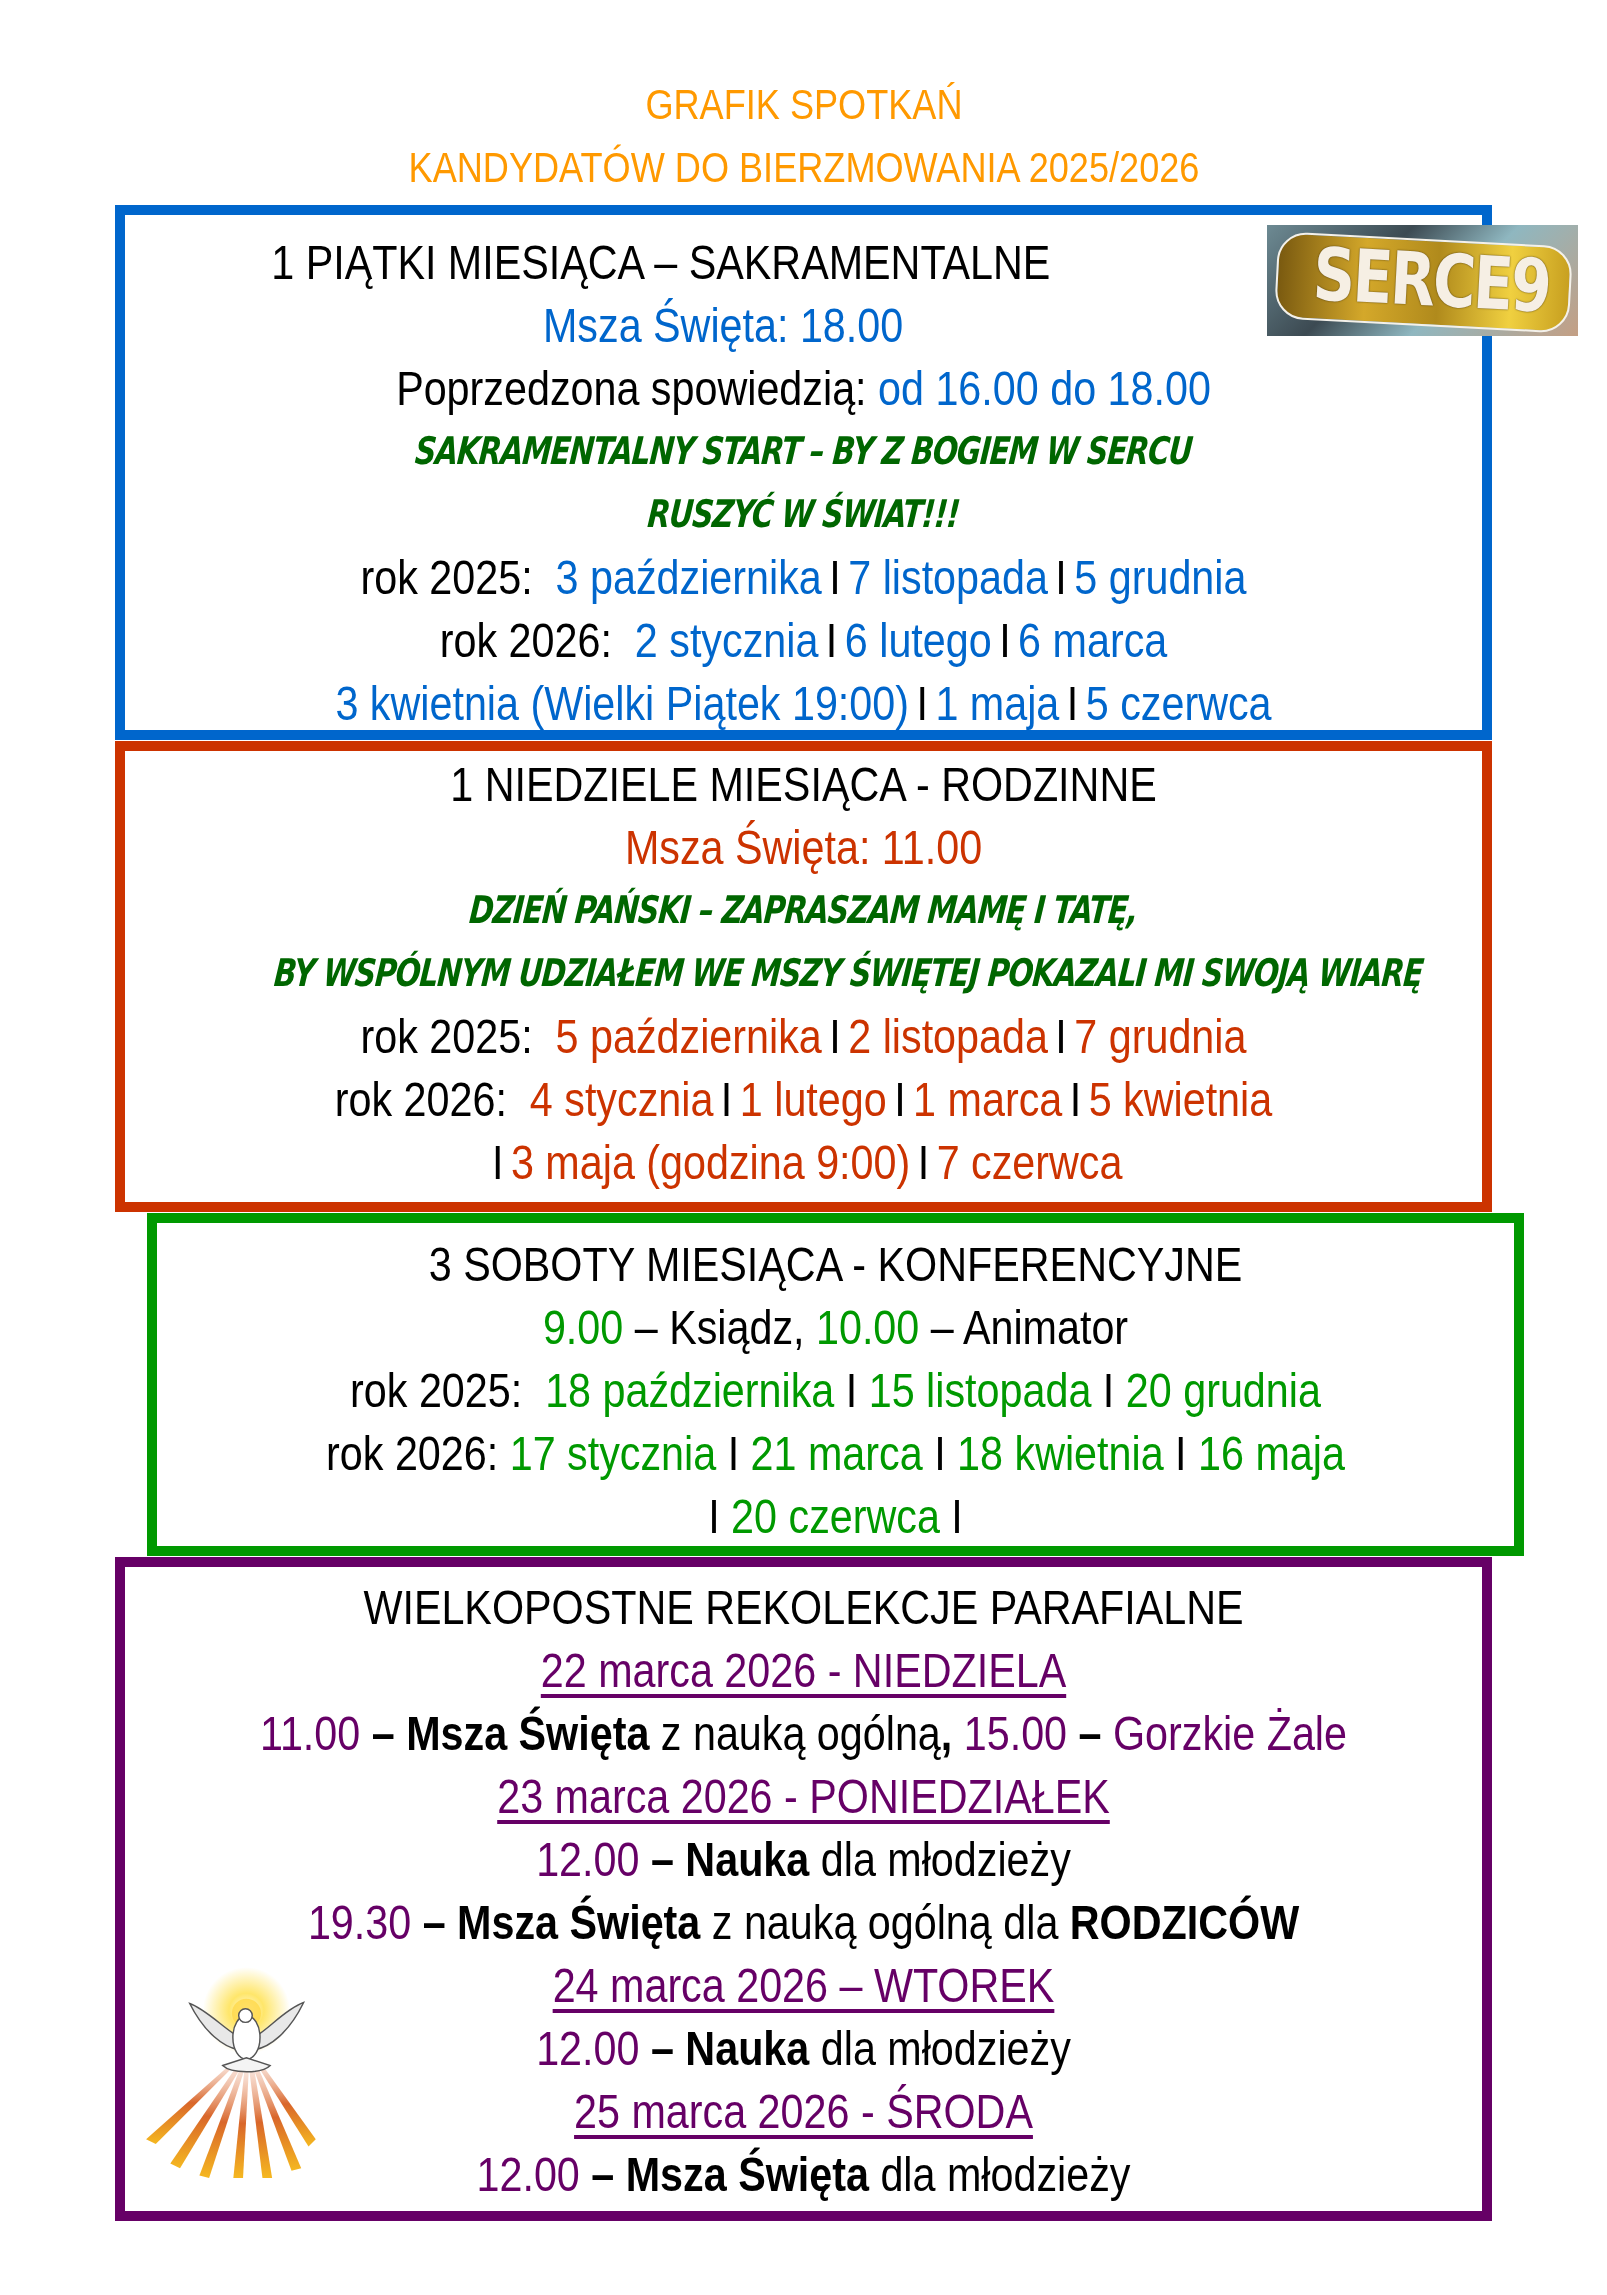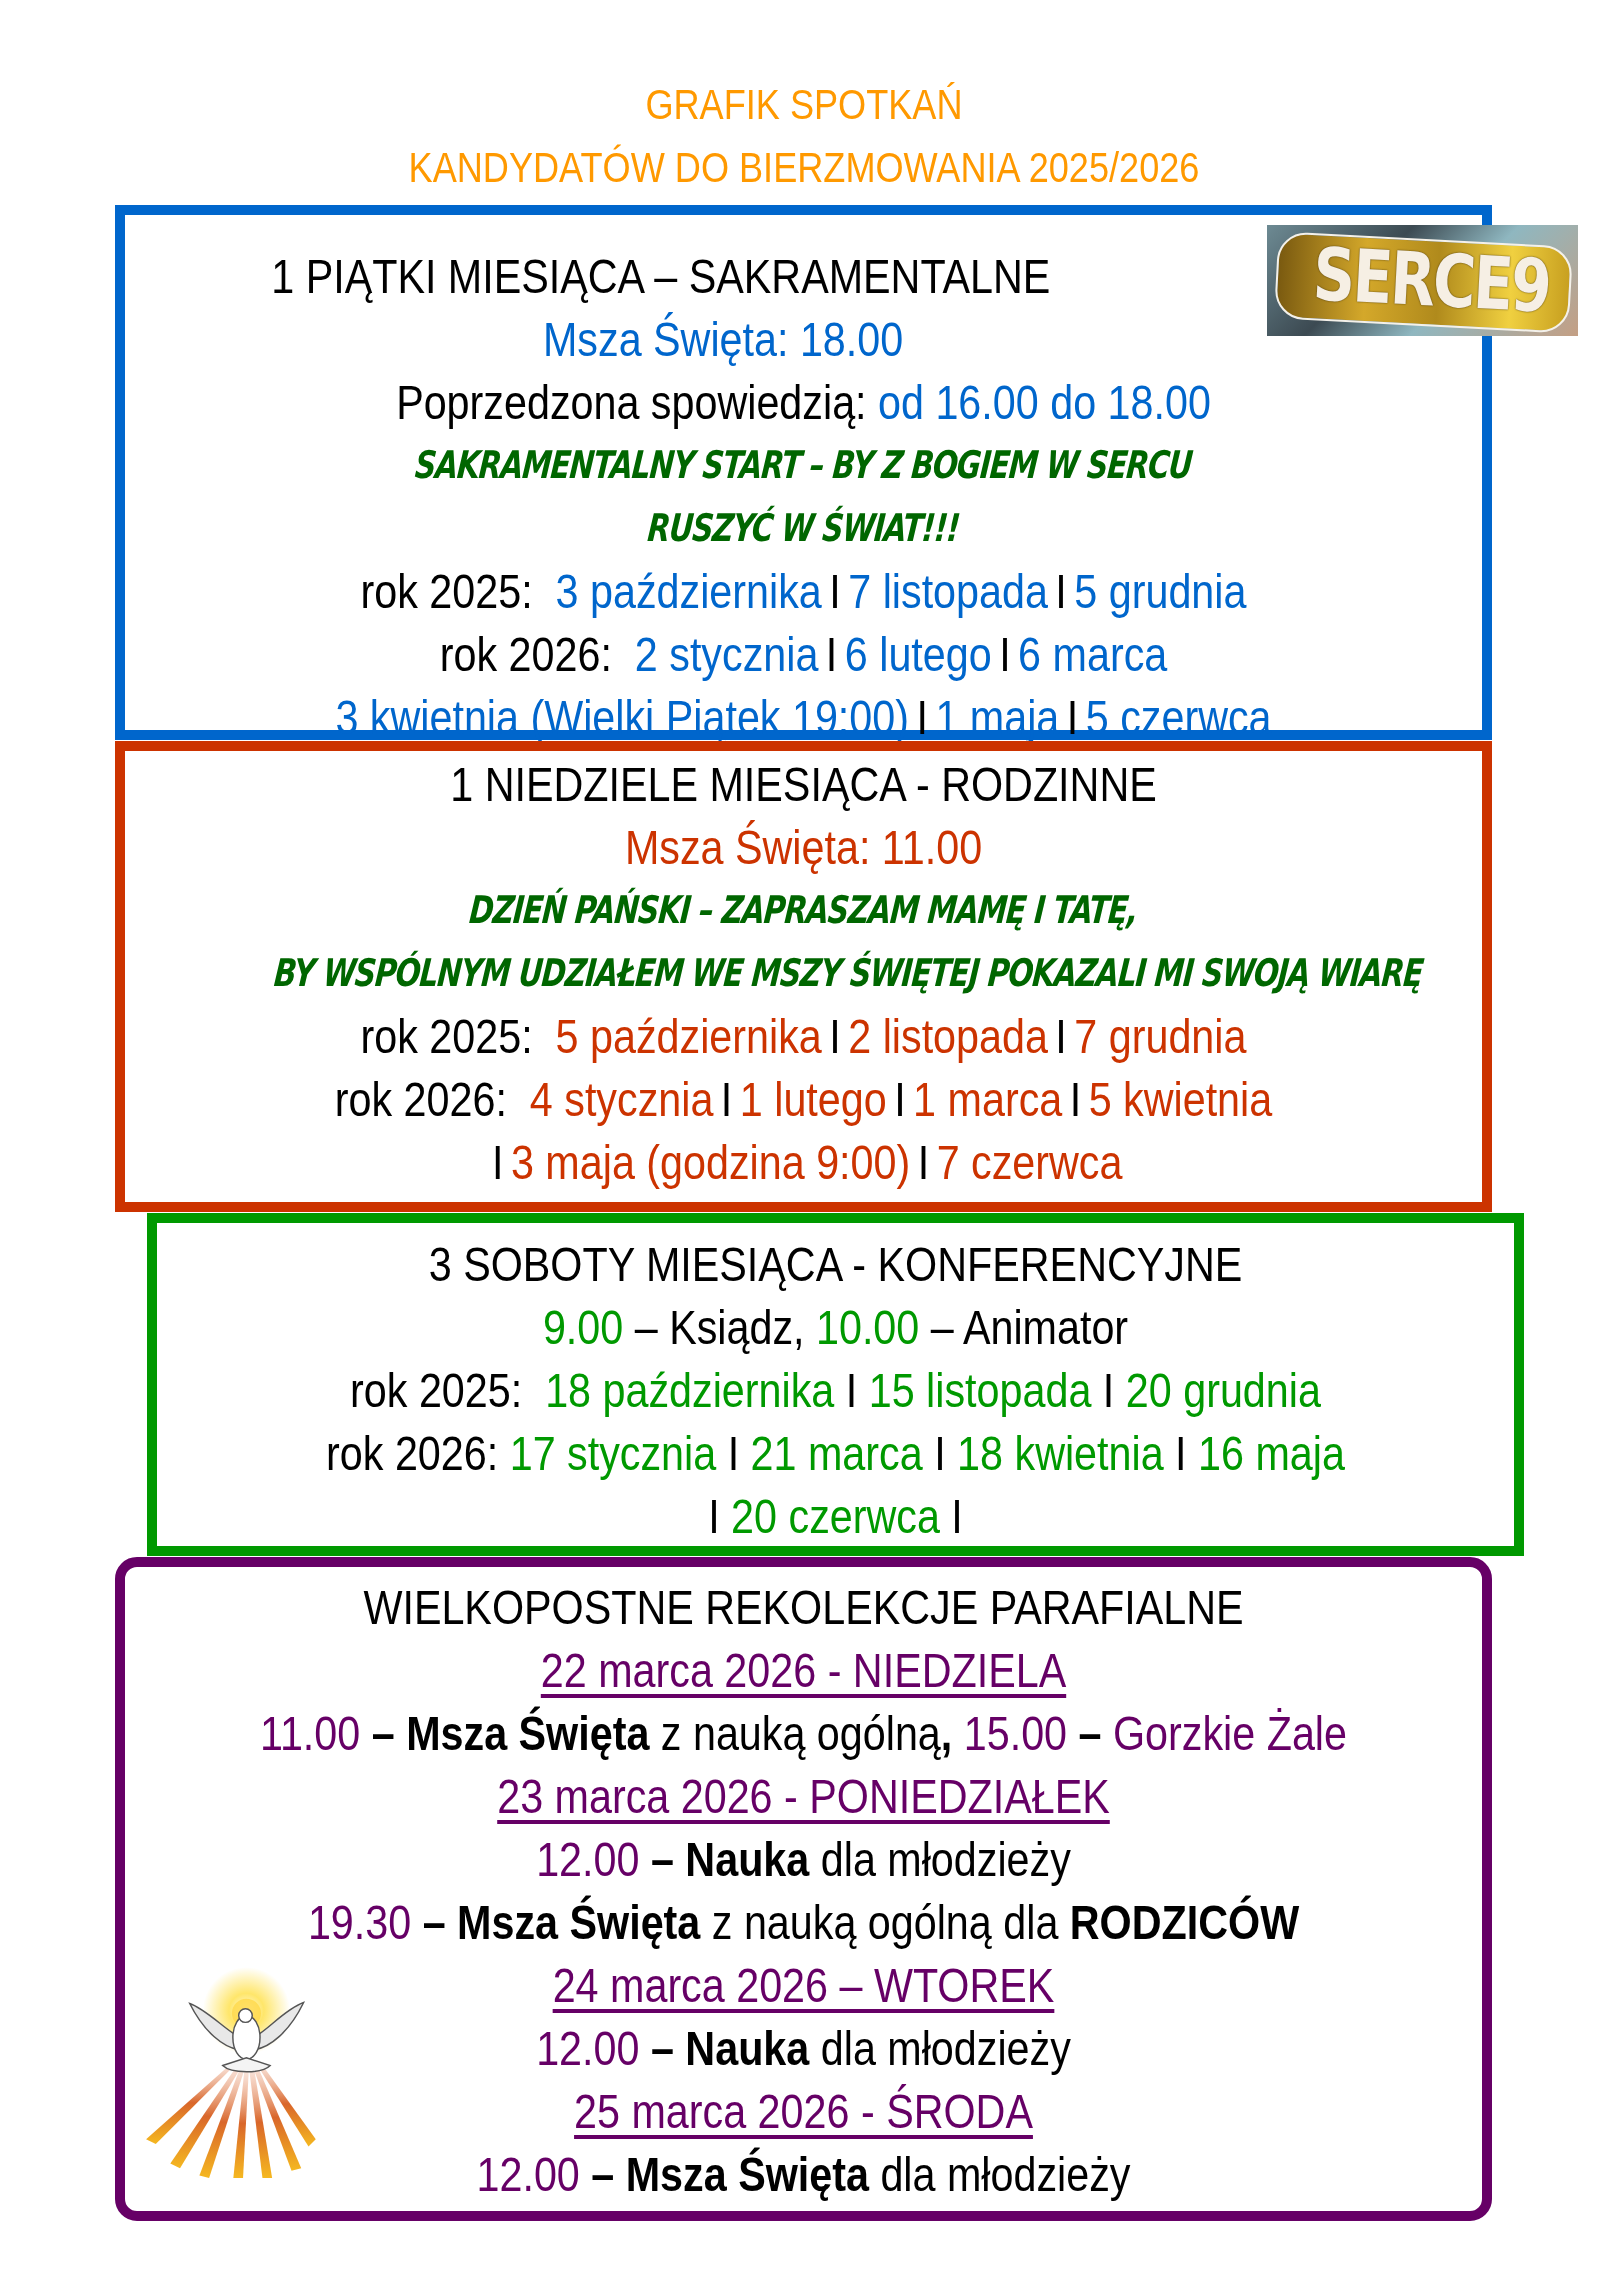--- a/index.html
+++ b/index.html
@@ -13,21 +13,21 @@
     font-size: 42px; line-height: 63px; color: #FF9900;
   }
   .title .line { display: block; transform: scaleX(0.86); transform-origin: center; white-space: nowrap; }
   .box {
     position: absolute; left: 115px; width: 1377px; box-sizing: border-box;
     border: 10.7px solid #000; background: #fff;
   }
   .box.blue   { top: 205px;  height: 535px; border-color: #0066CC; }
   .box.red    { top: 741px; height: 471px;  border-color: #CC3300; }
   .box.green  { top: 1213px; height: 343px;  border-color: #009900; margin-left: 32px; }
-  .box.purple { top: 1557px; height: 664px; border-color: #660066; border-radius: 22px; }
+  .box.purple { top: 1557px; height: 664px; border-color: #660066; }
 
   .lines { position: absolute; left: 0; right: 0; top: 0; text-align: center; }
   .ln {
     display: block; white-space: nowrap;
     font-size: 48px; line-height: 63px; height: 63px;
     transform: scaleX(0.86); transform-origin: center;
   }
   .slogan {
     font-family: "DejaVu Sans", sans-serif; font-style: italic; font-weight: bold;
     color: #006600; font-size: 38px; letter-spacing: -1.5px;
@@ -70,21 +70,21 @@
 <div class="title" style="top:73px;">
   <span class="line">GRAFIK SPOTKAŃ</span>
   <span class="line">KANDYDATÓW DO BIERZMOWANIA 2025/2026</span>
 </div>
 
 <div class="box blue">
   <div class="serce-logo">
     <div class="plate"></div>
     <div class="word">SERCE9</div>
   </div>
-  <div class="lines" style="top:30px;">
+  <div class="lines" style="top:16px;">
     <span class="ln" style="text-align:left; padding-left:170px; transform-origin:left;">
       <span>1 PIĄTKI MIESIĄCA – SAKRAMENTALNE</span>
     </span>
     <span class="ln c-blue" style="text-align:left; padding-left:486px; transform-origin:left;">
       <span>Msza Święta: 18.00</span>
     </span>
     <span class="ln">
       <span class="light" style="font-weight:300;">Poprzedzona spowiedzią: </span><span class="c-blue">od 16.00 do 18.00</span>
     </span>
     <span class="ln slogan">SAKRAMENTALNY START – BY Z BOGIEM W SERCU</span>

